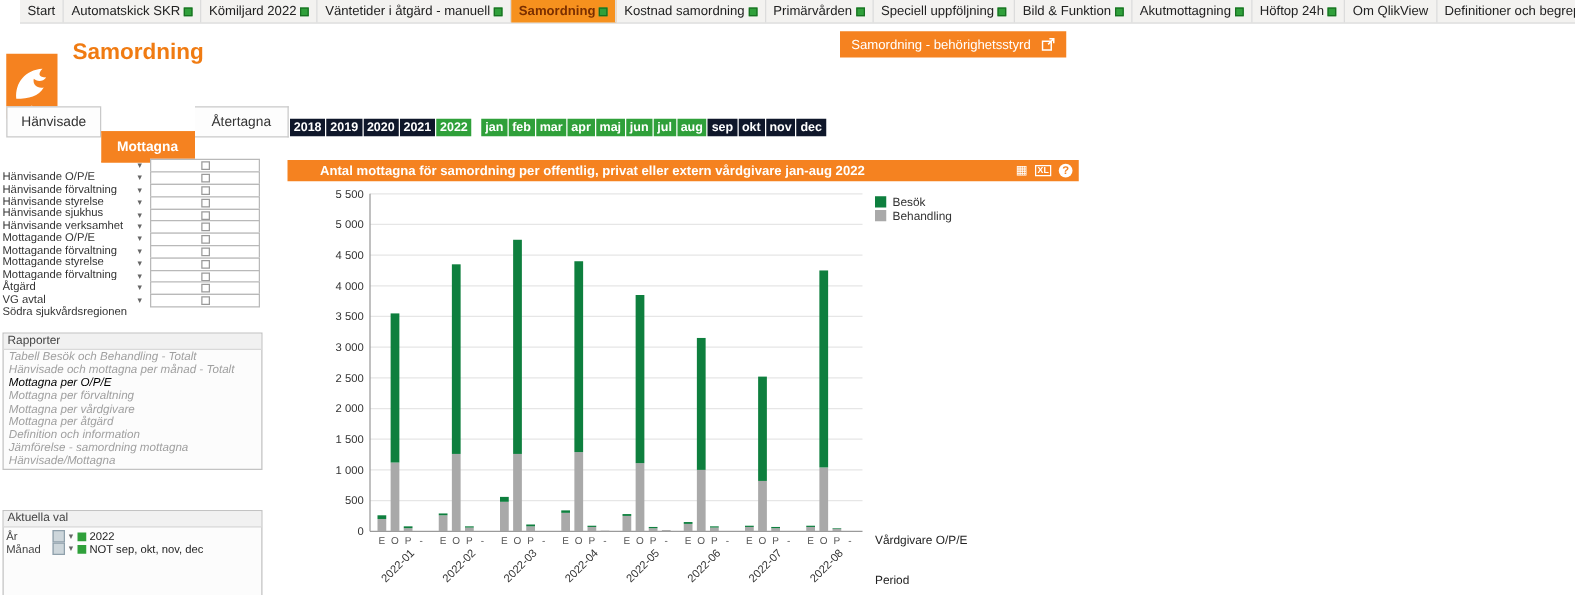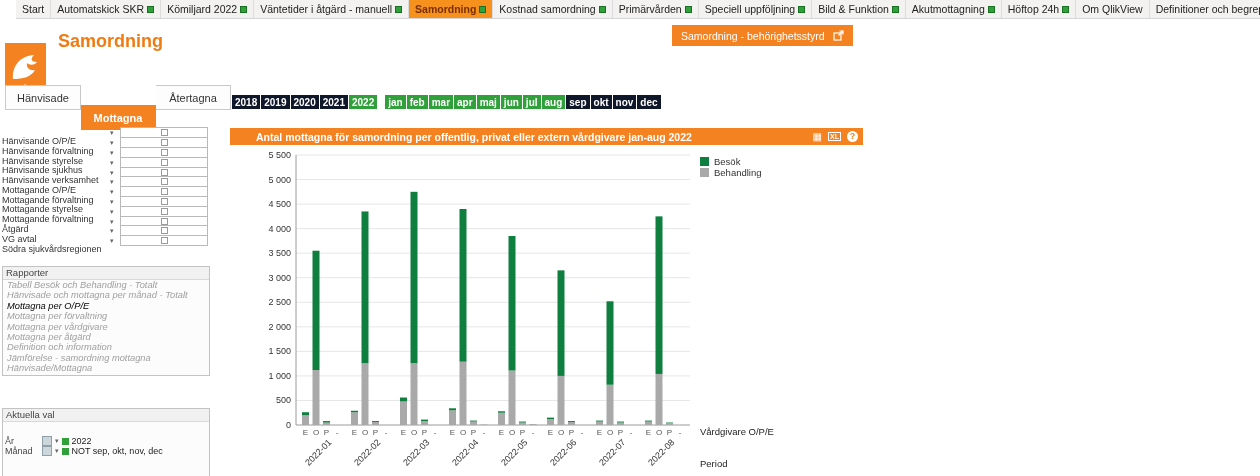--- a/index.html
+++ b/index.html
@@ -42,21 +42,21 @@
   .fcb{width:5px;height:5px;border:1px solid #9a9a9a;}
   
   .panel{position:absolute;left:2px;width:206px;border:1px solid #c3c3c3;background:#fcfcfc;}
   .panel-header{height:12px;line-height:12px;font-size:9.5px;color:#444;padding:0 3px;
                 background:#f1f1f1;border-bottom:1px solid #d9d9d9;}
   #reports-panel{top:266px;height:108px;}
   .ritem{font-size:9.3px;color:#a0a0a0;height:10.4px;line-height:10.4px;padding:0 4px;
          white-space:nowrap;overflow:hidden;cursor:pointer;font-style:italic;}
   .ritem.active{color:#000;}
   #selections-panel{top:408px;height:67px;}
-  #selection-rows{padding-top:2px;margin-top:12px;}
+  #selection-rows{padding-top:2px;}
   .selrow2{display:flex;align-items:center;height:10px;padding:0 2px;gap:3px;}
   .sfield{flex:0 0 34px;font-size:9px;color:#444;}
   .seraser{width:8px;height:8px;background:#cdd6db;border:1px solid #8fa0ab;cursor:pointer;}
   .scaret{font-size:7px;color:#666;cursor:pointer;}
   .sgreen{width:7px;height:7px;background:#2fa03a;}
   .svalue{font-size:9px;color:#222;white-space:nowrap;}
   
   .chart-panel{position:absolute;left:230px;top:128px;width:633px;height:347px;background:#fff;}
   .chart-titlebar{height:17px;background:#f58220;color:#fff;display:flex;align-items:center;
                   padding:0 5px;gap:6px;}

